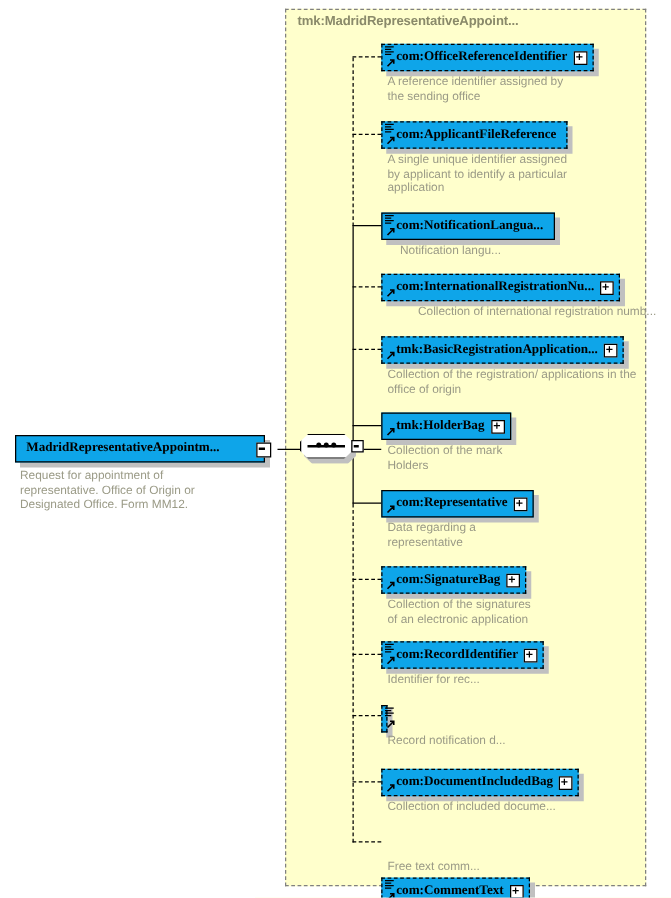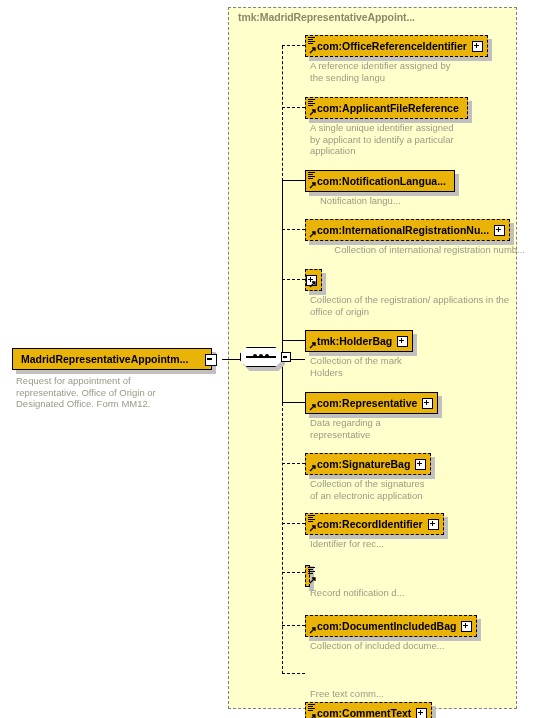--- a/index.html
+++ b/index.html
@@ -48,26 +48,27 @@
     left: 4px;
     top: 4px;
     width: 100%;
     height: 100%;
     background: #c0c0c0;
     box-sizing: border-box;
     z-index: 0;
   }
   .nodebox {
     position: relative;
-    background: #eab308;
+    background: #0ea5e9;
     box-sizing: border-box;
     height: 22px;
     display: inline-flex;
     align-items: center;
     z-index: 1;
+    font-family: Liberation Serif, serif;
   }
   .nodebox.solid { border: 1.5px solid #000000; }
   .nodebox.dashed { border: 1.5px dashed #000000; }
 
   .node-wrap { position: relative; display: inline-block; }
 
   .node-label {
     font-size: 10.5px;
     font-weight: bold;
     color: #000000;
@@ -310,21 +311,21 @@
         </span>
         <span class="arrow-icon">
           <svg width="8" height="8" viewBox="0 0 8 8">
             <path d="M1 7 L6 2 M3 2 L6 2 L6 5" stroke="#000" stroke-width="1.3" fill="none"></path>
           </svg>
         </span>
         <span class="node-label" style="padding-left: 11px;">com:OfficeReferenceIdentifier</span>
         <span class="expander plus"></span>
       </div></div>
     <div class="desc" style="left: 310px; top: 60px; width: 215px;">A reference identifier assigned by
-the sending langu</div>
+the sending office</div>
     <div class="node-wrap" style="position: absolute; left: 305px; top: 97px;"><div class="node-shadow"></div><div class="nodebox dashed">
         <span class="attr-icon">
           <i></i>
           <i></i>
           <i></i>
           <i></i>
         </span>
         <span class="arrow-icon">
           <svg width="8" height="8" viewBox="0 0 8 8">
             <path d="M1 7 L6 2 M3 2 L6 2 L6 5" stroke="#000" stroke-width="1.3" fill="none"></path>
@@ -361,20 +362,21 @@
         <span class="node-label" style="padding-left: 11px;">com:InternationalRegistrationNu...</span>
         <span class="expander plus"></span>
       </div></div>
     <div class="desc" style="left: 310px; top: 244px; width: 215px; text-align: right;">Collection of international registration numb...</div>
     <div class="node-wrap" style="position: absolute; left: 305px; top: 269px;"><div class="node-shadow"></div><div class="nodebox dashed">
         <span class="arrow-icon">
           <svg width="8" height="8" viewBox="0 0 8 8">
             <path d="M1 7 L6 2 M3 2 L6 2 L6 5" stroke="#000" stroke-width="1.3" fill="none"></path>
           </svg>
         </span>
+        <span class="node-label" style="padding-left: 11px;">tmk:BasicRegistrationApplication...</span>
         <span class="expander plus"></span>
       </div></div>
     <div class="desc" style="left: 310px; top: 294px; width: 215px;">Collection of the registration/ applications in the
 office of origin</div>
     <div class="node-wrap" style="position: absolute; left: 305px; top: 330px;"><div class="node-shadow"></div><div class="nodebox solid">
         <span class="arrow-icon">
           <svg width="8" height="8" viewBox="0 0 8 8">
             <path d="M1 7 L6 2 M3 2 L6 2 L6 5" stroke="#000" stroke-width="1.3" fill="none"></path>
           </svg>
         </span>

